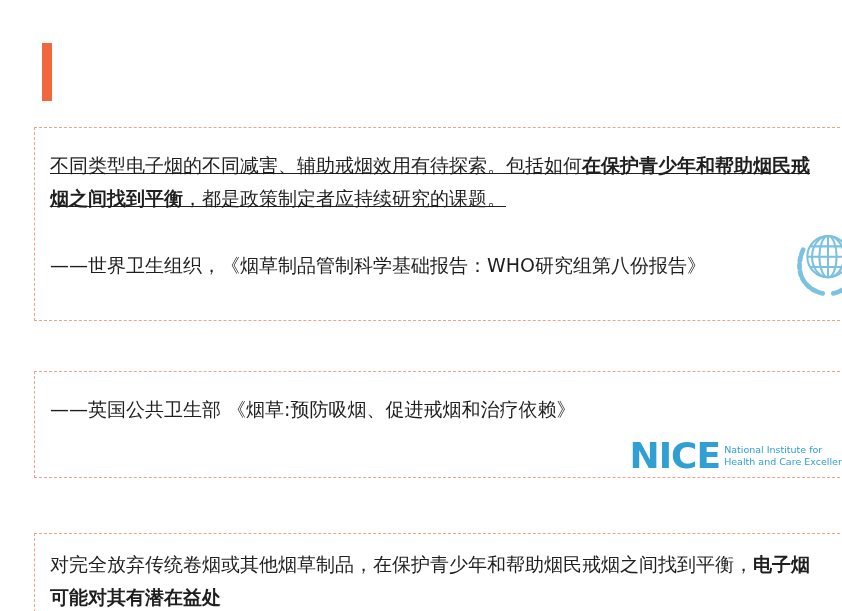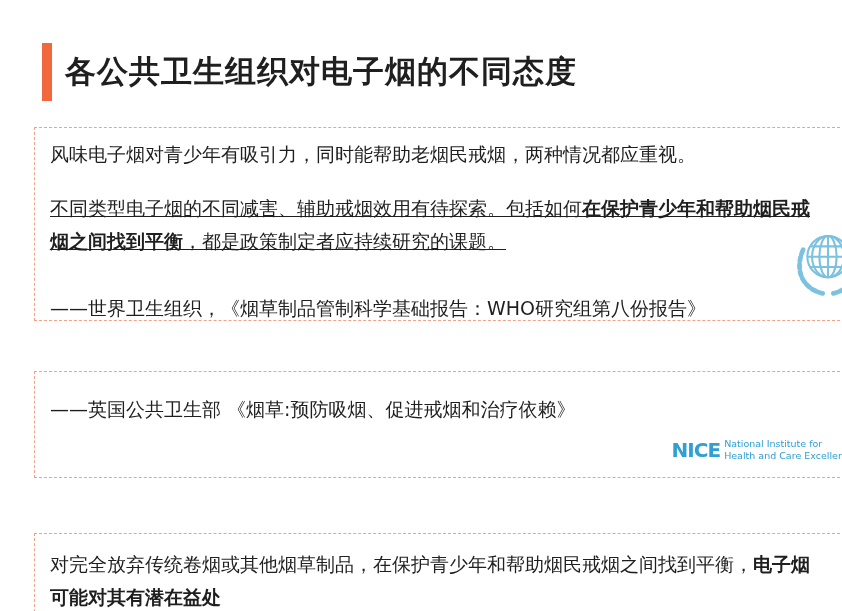--- a/index.html
+++ b/index.html
@@ -82,41 +82,39 @@
   .nice-logo {
     position: absolute;
     right: -6px;
     top: 66px;
     display: flex;
     align-items: center;
     white-space: nowrap;
     color: #2f9fd4;
   }
   .nice-wordmark {
-    font-size: 20px;
+    font-size: 36px;
     font-weight: bold;
     letter-spacing: -1px;
     line-height: 1;
   }
   .nice-tagline {
     margin-left: 4px;
     font-size: 9.5px;
     line-height: 1.25;
   }
 </style>
 </head>
 <body>
 
 <div class="title-row">
   <div class="accent-bar"></div>
-  <h1 class="page-title">各公共卫生组织对电子烟的不同态度</h1>
 </div>
 
 <div class="quote-box box-who">
-  <p class="p1">风味电子烟对青少年有吸引力，同时能帮助老烟民戒烟，两种情况都应重视。</p>
   <p class="p2"><span>不同类型电子烟的不同减害、辅助戒烟效用有待探索。包括如何</span><span class="b">在保护青少年和帮助烟民戒烟之间找到平衡</span><span>，都是政策制定者应持续研究的课题。</span></p>
   <p class="attr">——世界卫生组织，《烟草制品管制科学基础报告：WHO研究组第八份报告》</p>
 
   <svg class="who-logo" viewBox="0 0 100 100" aria-hidden="true">
     <g stroke="#7bc1e0" fill="none" stroke-width="2.4">
       <circle cx="50" cy="38" r="24"></circle>
       <ellipse cx="50" cy="38" rx="10" ry="24"></ellipse>
       <ellipse cx="50" cy="38" rx="18.5" ry="24"></ellipse>
       <line x1="26" y1="38" x2="74" y2="38"></line>
       <path d="M30,26 H70"></path>

